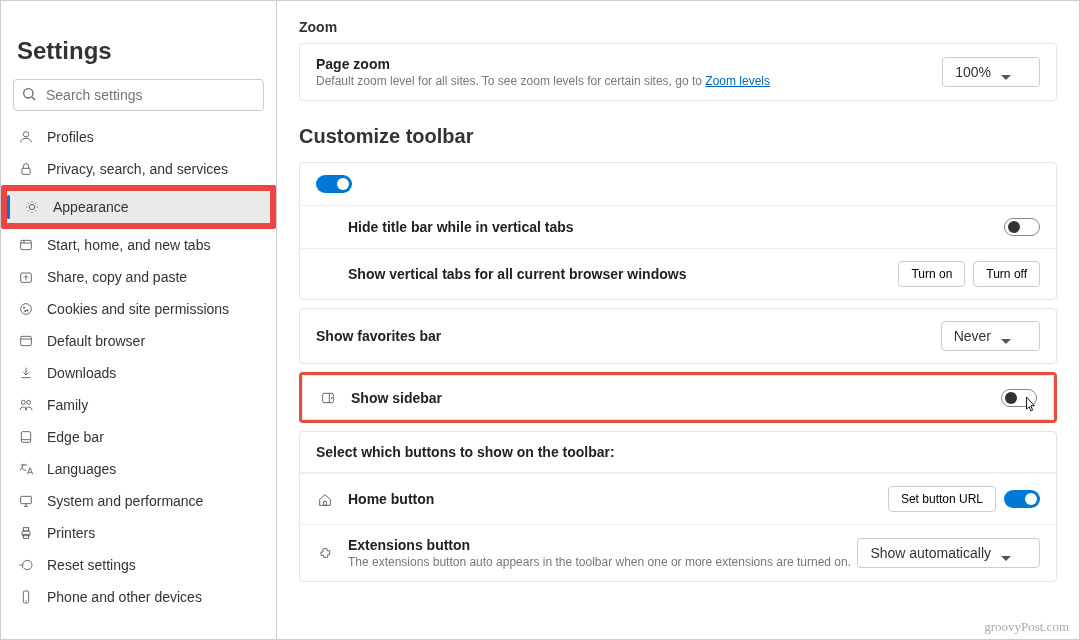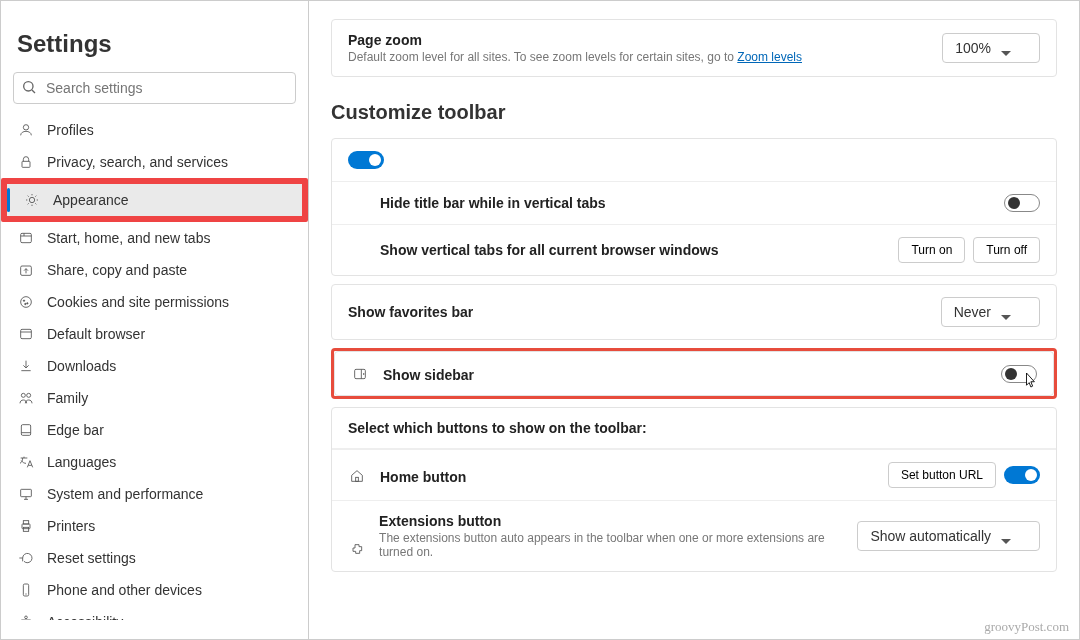--- a/index.html
+++ b/index.html
@@ -1,36 +1,36 @@
 <!DOCTYPE html>
 <html><head>
 <meta charset="utf-8">
 <style>
   * { box-sizing: border-box; margin: 0; padding: 0; }
   body { font-family: "Segoe UI", Arial, sans-serif; font-size: 14px; color: #333; background: #fff; width: 1080px; height: 640px; overflow: hidden; position: relative; }
   .app { display: flex; width: 100%; height: 100%; border: 1px solid #ccc; }
-  .sidebar { width: 308px; border-right: 1px solid #ccc; padding: 19px 0; display: flex; flex-direction: column; }
+  .sidebar { width: 276px; border-right: 1px solid #ccc; padding: 26px 0; display: flex; flex-direction: column; }
   .sidebar h1 { font-size: 24px; font-weight: 600; padding: 10px 16px 14px; }
   .search-box { margin: 0 12px 10px; position: relative; }
   .search-box input { width: 100%; padding: 7px 10px 7px 32px; border: 1px solid #ccc; border-radius: 4px; font-size: 14px; color: #555; }
   .search-box svg { position: absolute; left: 8px; top: 7px; width: 16px; height: 16px; stroke: #666; }
   .nav { list-style: none; overflow-y: auto; }
   .nav li { display: flex; align-items: center; padding: 7px 16px; cursor: pointer; font-size: 14px; color: #333; gap: 12px; }
   .nav li.active { background: #eaeaea; position: relative; }
   .nav li.active::before { content: ""; position: absolute; left: 0; top: 4px; bottom: 4px; width: 3px; background: #0078d4; border-radius: 2px; }
   .nav .icon { width: 18px; height: 18px; display: inline-flex; align-items: center; justify-content: center; color: #555; flex-shrink: 0; }
   .nav .icon svg { width: 16px; height: 16px; stroke: #555; fill: none; stroke-width: 1.3; }
   .hl-red { border: 6px solid #ef4444; border-radius: 2px; }
   .main { flex: 1; padding: 18px 22px 0; overflow-y: auto; position: relative; }
   .section-title { font-size: 14px; font-weight: 600; margin-bottom: 8px; }
   .section-title.big { font-size: 20px; font-weight: 600; margin: 24px 0 14px; }
   .card { border: 1px solid #e3e3e3; border-radius: 4px; background: #fff; margin-bottom: 8px; }
   .row { display: flex; align-items: center; justify-content: space-between; padding: 12px 16px; }
   .row + .row { border-top: 1px solid #eee; }
-  .row-left { display: flex; align-items: flex-end; gap: 14px; flex: 1; }
+  .row-left { display: flex; align-items: center; gap: 14px; flex: 1; }
   .row-icon { width: 18px; height: 18px; margin-top: 1px; display: inline-flex; align-items: center; justify-content: center; }
   .row-icon svg { width: 16px; height: 16px; stroke: #555; fill: none; stroke-width: 1.3; }
   .row-text { display: flex; flex-direction: column; gap: 2px; }
   .row-label { font-weight: 600; font-size: 14px; color: #222; }
   .row-desc { font-size: 12px; color: #777; }
   .row-desc a { color: #0067b8; text-decoration: underline; }
   .row-right { display: flex; align-items: center; gap: 8px; }
   .btn { padding: 5px 12px; border: 1px solid #ccc; border-radius: 4px; background: #fff; font-size: 12px; cursor: pointer; }
   .select { padding: 6px 28px 6px 12px; border: 1px solid #ccc; border-radius: 4px; background: #fff; font-size: 14px; cursor: pointer; position: relative; display: inline-flex; align-items: flex-end; }
   .select .chev { margin-left: 10px; }
@@ -204,20 +204,21 @@
           </span>
           <span>Accessibility</span>
         </li>
         <li>
           <span class="icon"></span>
         </li>
       </ul>
   </aside>
 
   <main class="main">
+    <div class="section-title">Zoom</div>
     <div class="card">
       <div class="row">
         <div class="row-left">
           <div class="row-text">
             <span class="row-label">Page zoom</span>
             <span class="row-desc">
               <span>Default zoom level for all sites. To see zoom levels for certain sites, go to </span><a href="#">Zoom levels</a>
             </span>
           </div>
         </div>

